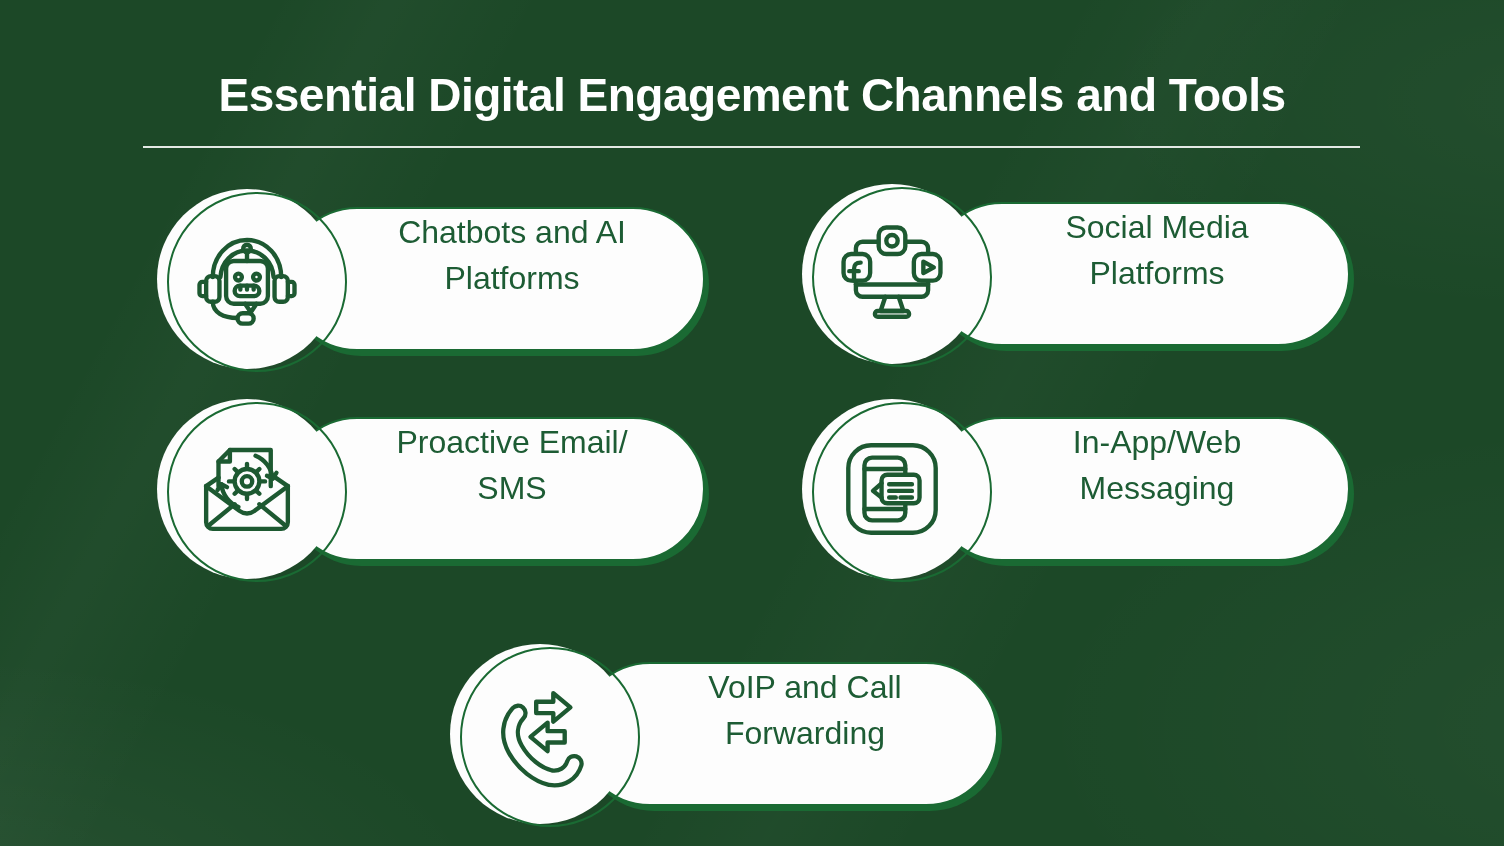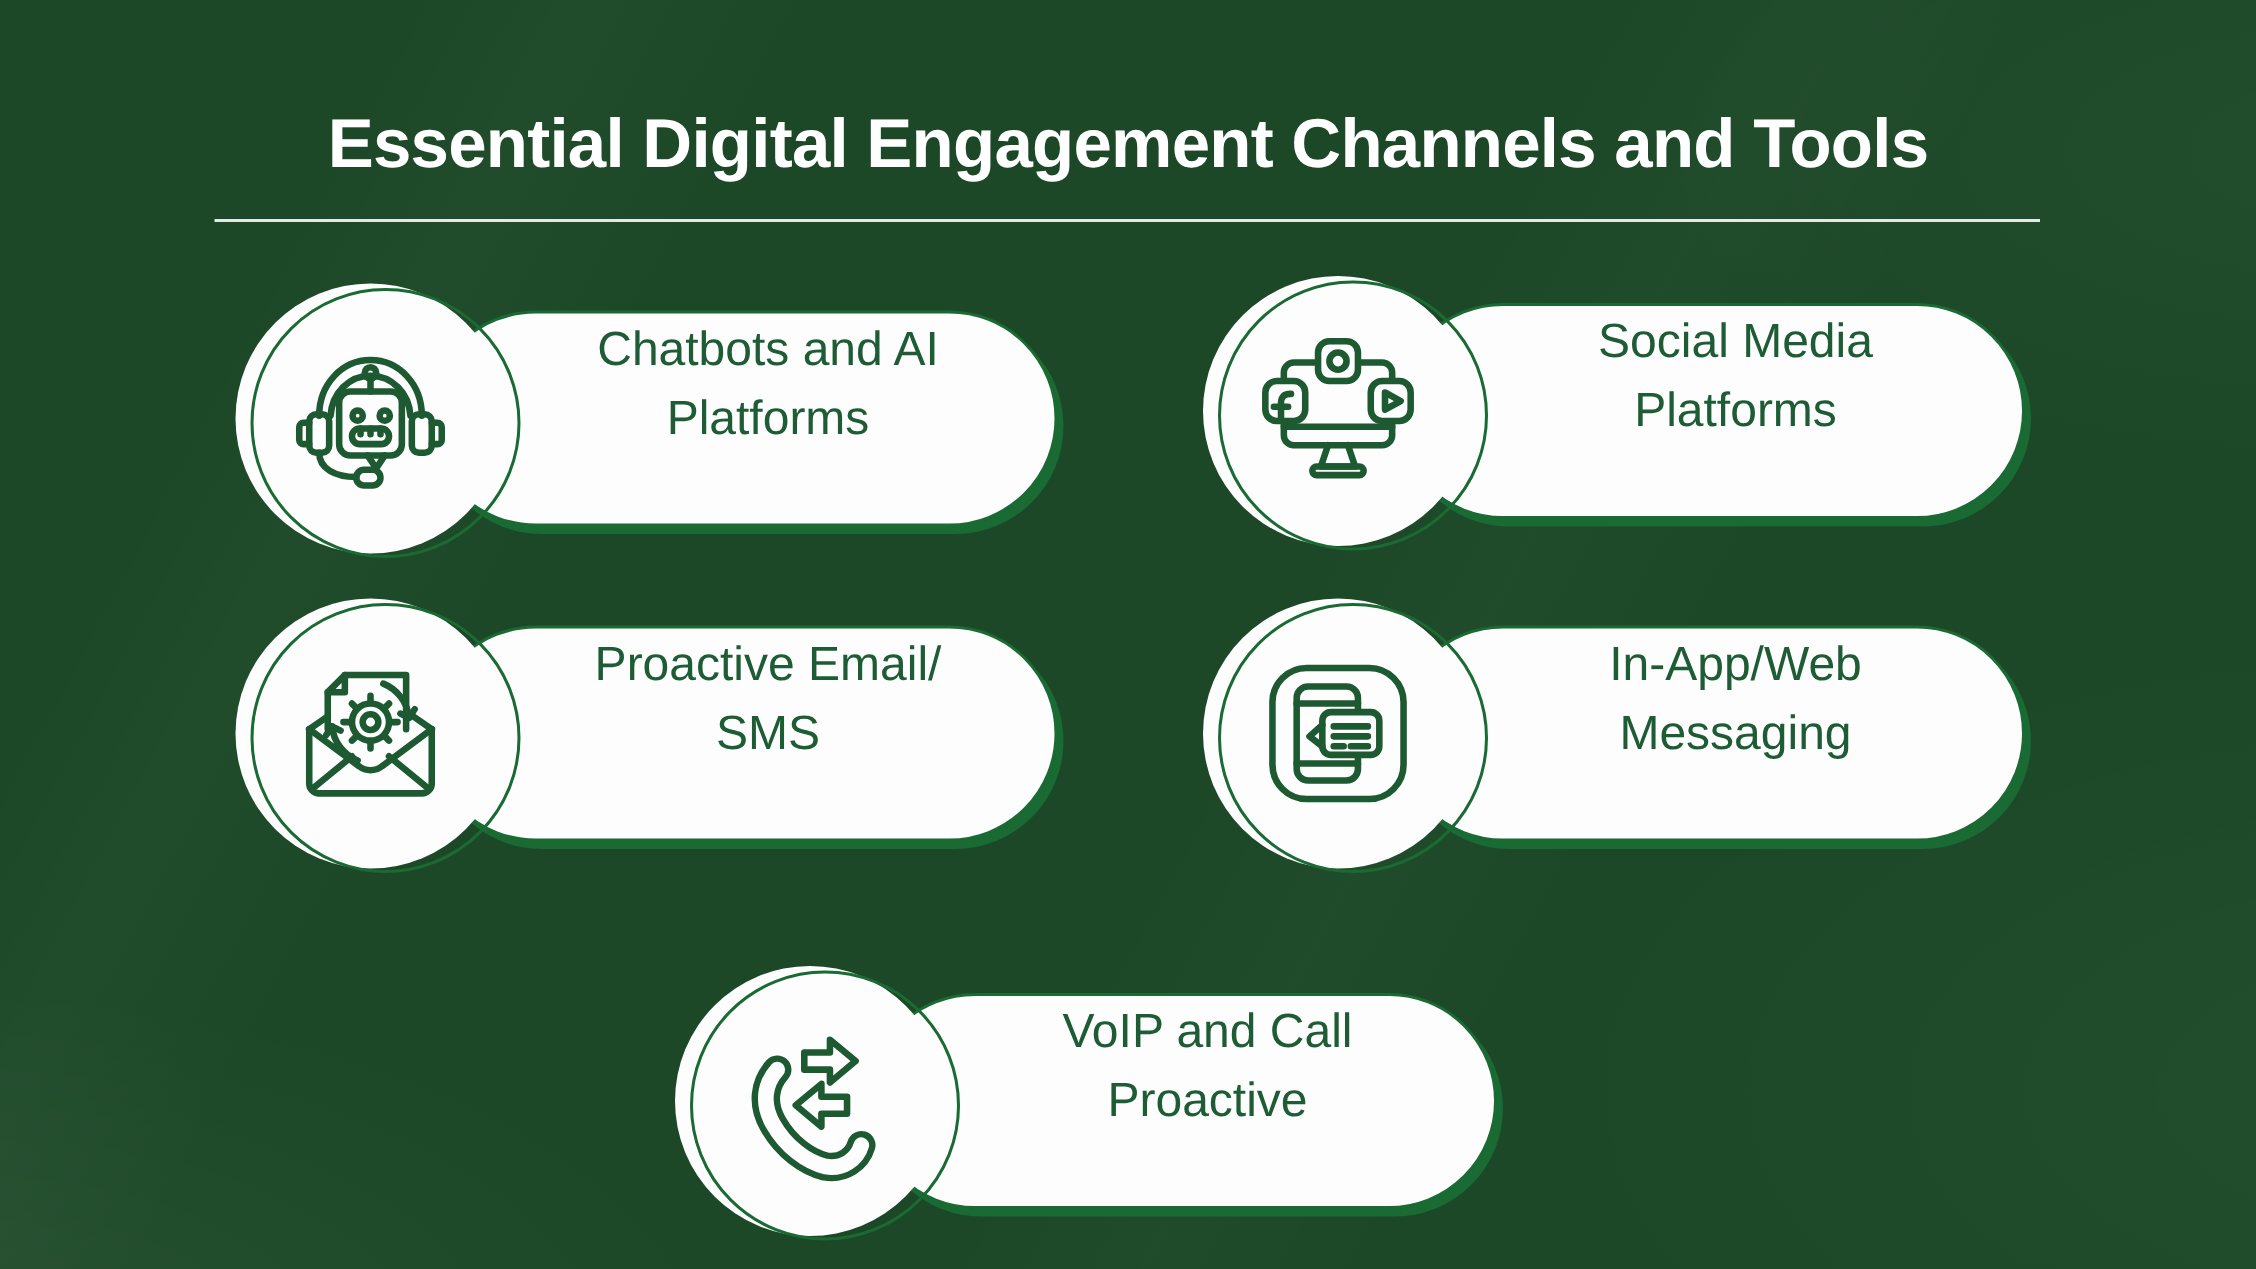--- a/index.html
+++ b/index.html
@@ -187,21 +187,21 @@
           <path d="M57,55 h24 M57,62 h24 M57,69 h7 M69,69 h12"></path>
         </g>
       </svg>
     </div>
   </div>
 
   <div class="card card-5">
     <div class="pill">
       <div class="pill-label">
         <span>VoIP and Call</span>
-        <span>Proactive</span>
+        <span>Forwarding</span>
       </div>
     </div>
     <div class="icon-circle">
       <svg class="icon" width="114" height="114" viewBox="0 0 120 120">
         <path class="tube" d="M37,38 C28,48 26,62 34,76 C43,92 58,103 71,106 C83,108 93,101 96,91"></path>
         <path class="tube-in" d="M37,38 C28,48 26,62 34,76 C43,92 58,103 71,106 C83,108 93,101 96,91"></path>
         <g class="ln">
           <path class="fillw" d="M56,26 h18 v-9 l18,15 -18,15 v-9 h-18 z"></path>
           <path class="fillw" d="M86,57 h-18 v-9 l-18,15 18,15 v-9 h18 z"></path>
         </g>

